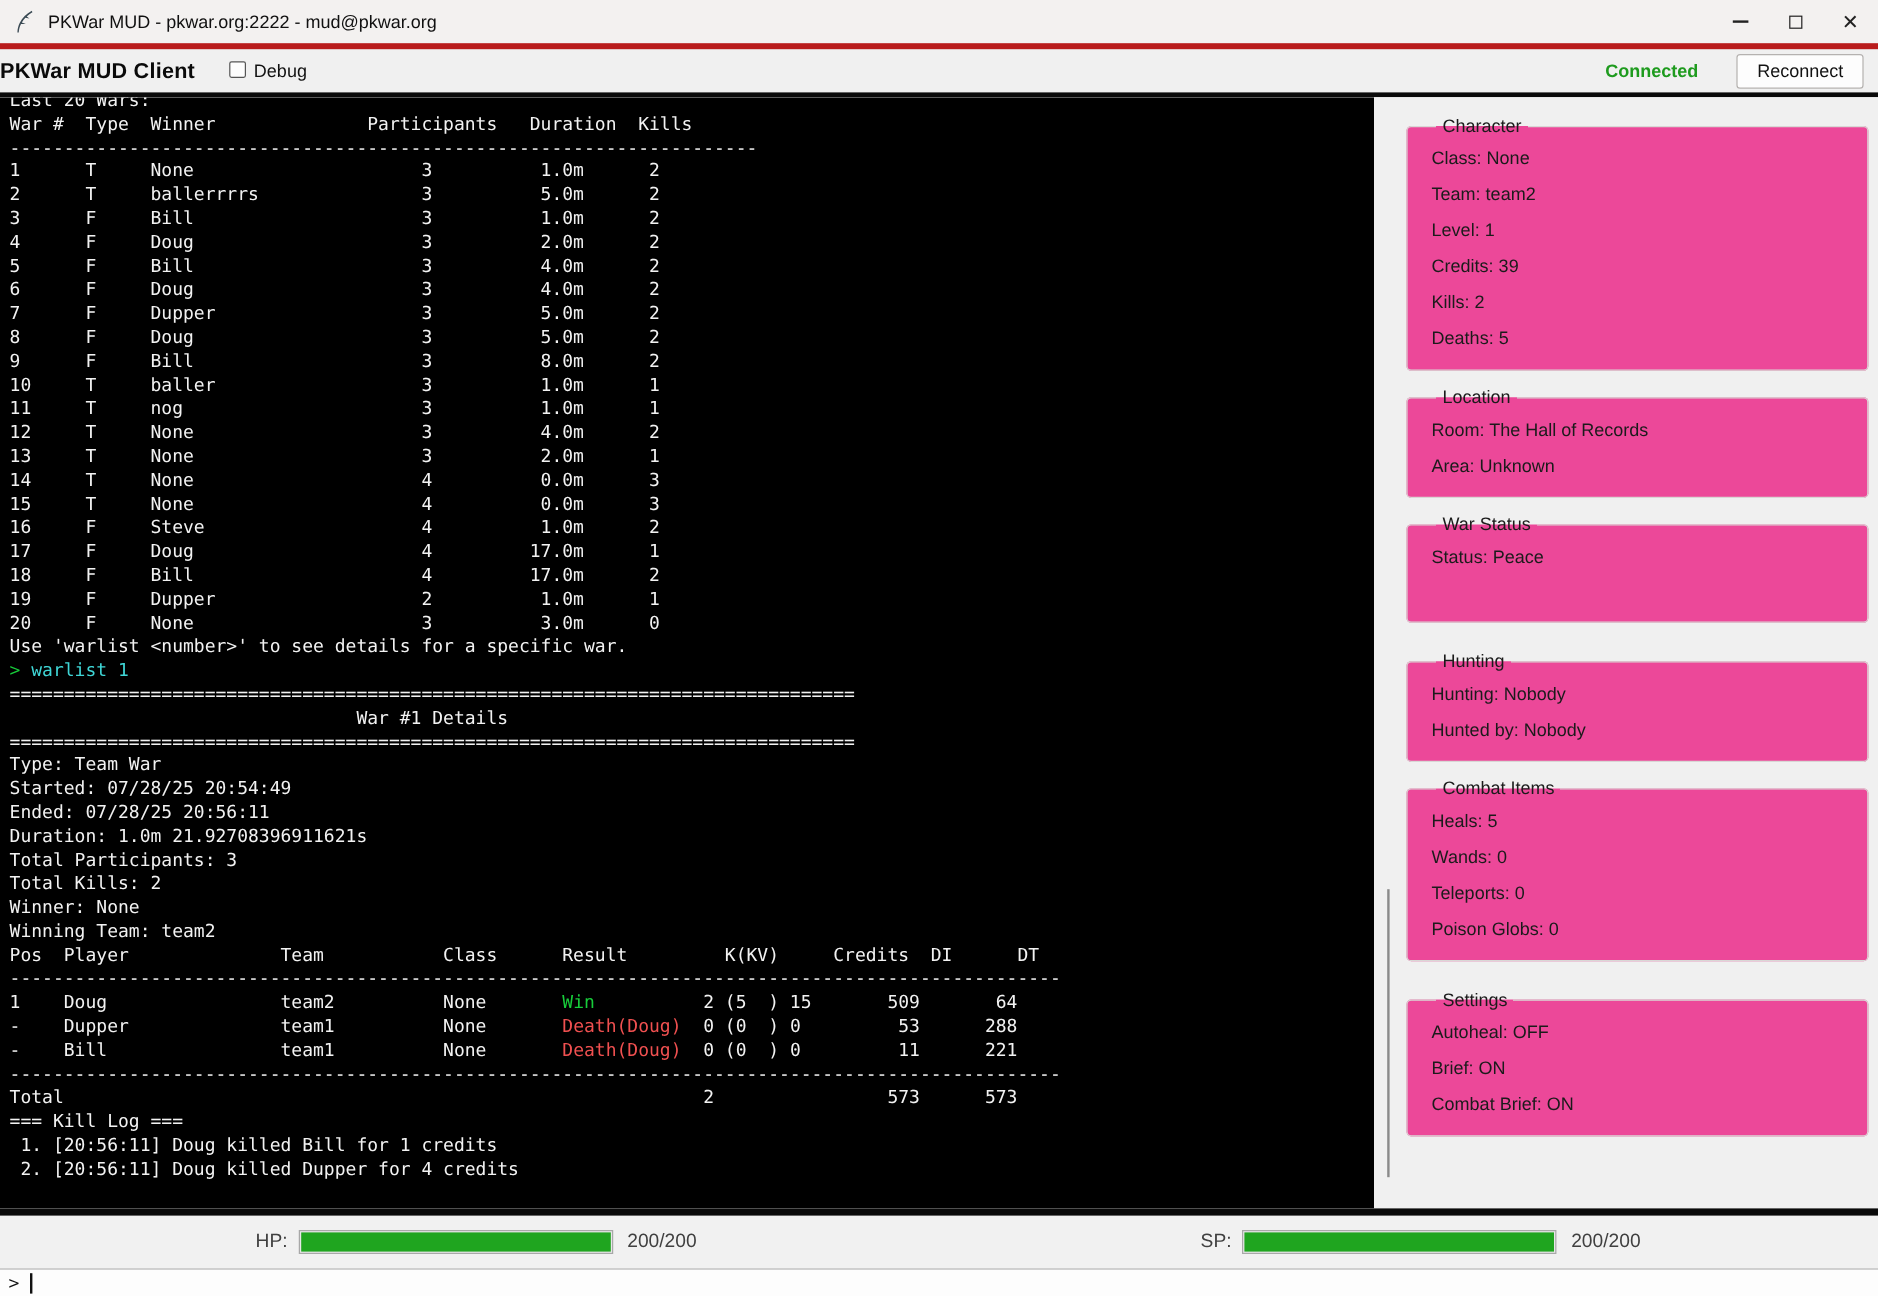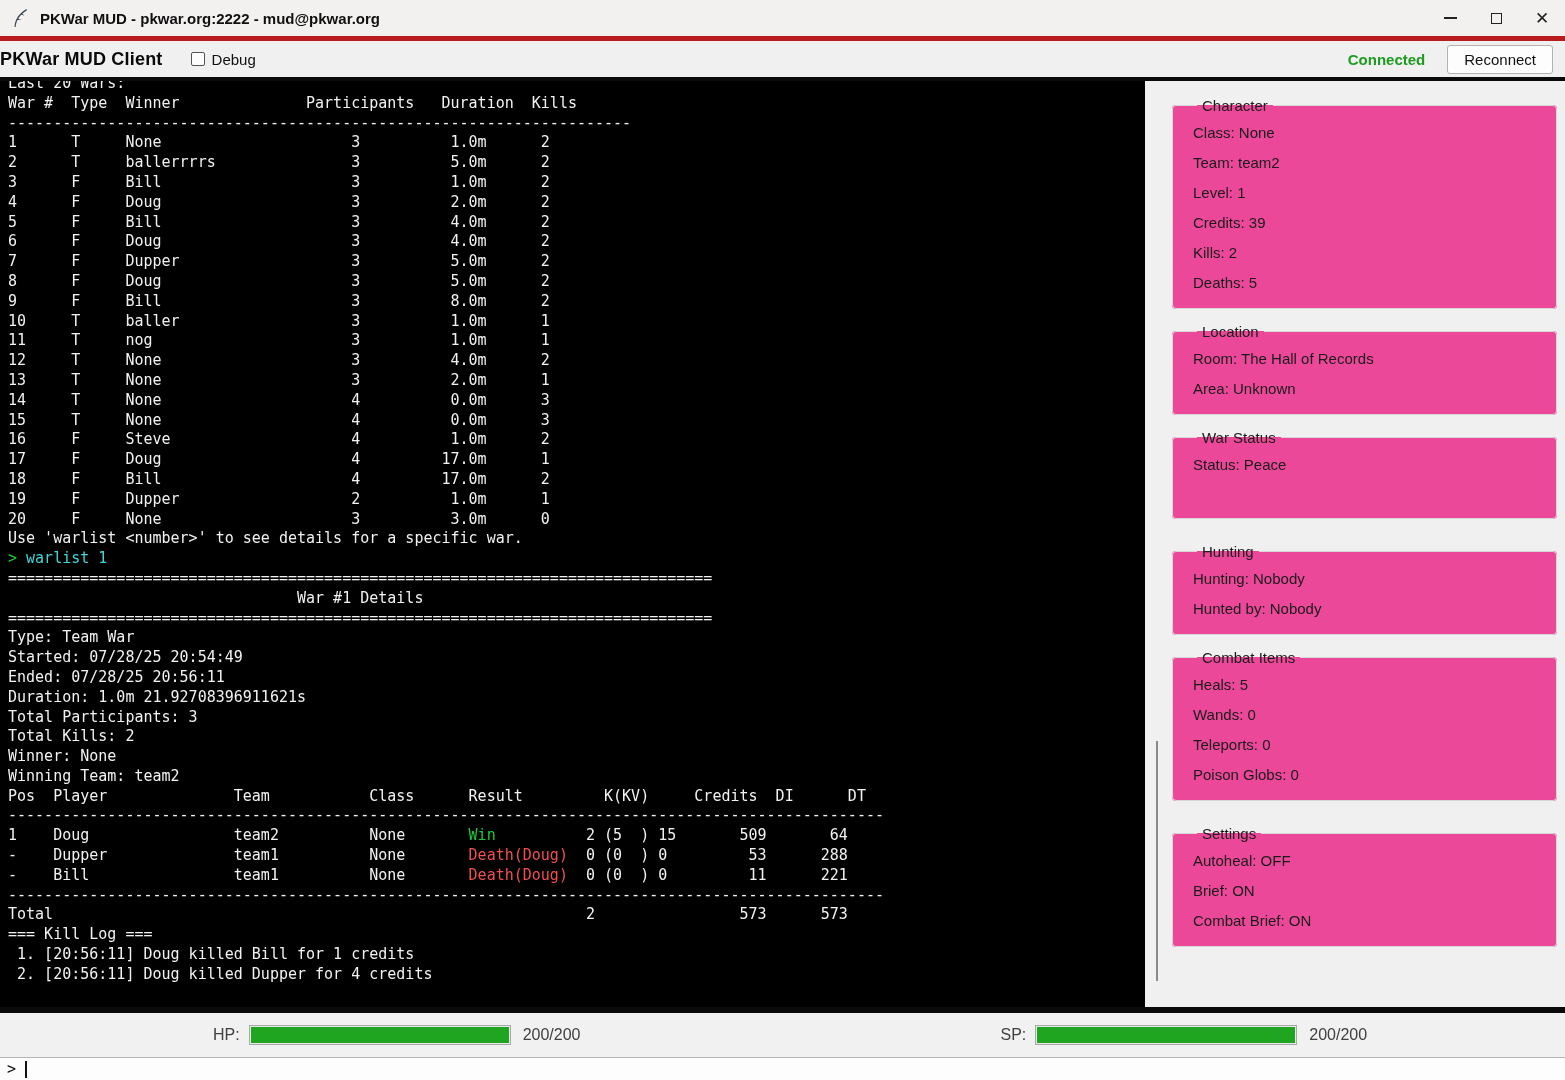--- a/index.html
+++ b/index.html
@@ -3,36 +3,36 @@
 <meta charset="utf-8">
 <style>
   * { margin:0; padding:0; box-sizing:border-box; }
   html,body { width:1565px; height:1080px; overflow:hidden; background:#e8e6e5; }
   body { font-family:"Liberation Sans", sans-serif; }
   .window { width:1565px; height:1080px; display:flex; flex-direction:column; background:#f0f0f0; }
 
   
   .titlebar { height:36px; background:#f3f1f0; display:flex; align-items:center; flex:0 0 auto; }
   .titlebar .app-icon { margin:0 10px 0 12px; }
-  .titlebar .title-text { font-size:15px; color:#101010;font-weight:bold; }
+  .titlebar .title-text { font-size:15px; color:#101010; }
   .win-controls { margin-left:auto; display:flex; height:100%; }
   .win-btn { width:46px; height:100%; display:flex; align-items:center; justify-content:center; color:#222; font-size:15px; }
   .win-btn .minus { width:13px; height:1.6px; background:#222; }
   .win-btn .square { width:11px; height:11px; border:1.6px solid #222; }
   .win-btn .cross { font-size:17px; line-height:1; }
 
   
   .toolbar { height:45px; background:#f0f0f0; border-top:5px solid #b91c1c; border-bottom:4px solid #0a0a0a;
              display:flex; align-items:center; padding:0 10px 0 0; flex:0 0 auto; }
   .app-title { font-size:18px; font-weight:bold; color:#0a0a0a; letter-spacing:0.2px; }
-  .debug-wrap { display:flex; align-items:center; margin-left:28px; gap:7px; }
+  .debug-wrap { display:flex; align-items:flex-start; margin-left:28px; gap:7px; }
   .checkbox { width:14px; height:14px; background:#fdfdfd; border:1px solid #555; border-radius:2px; }
   .debug-label { font-size:15px; color:#111; }
   .tb-spacer { flex:1; }
-  .connected { font-size:15px; font-weight:bold; margin-right:22px;text-align:center; }
+  .connected { font-size:15px; font-weight:bold; margin-right:32px;text-align:center; }
   .reconnect-btn { font-family:"Liberation Sans",sans-serif; font-size:15px; color:#111; background:#fdfdfd;
                    border:1px solid #b5b2b0; border-radius:3px; padding:5px 16px; margin-right:2px;text-align:right; }
 
   
   .main { flex:1 1 auto; display:flex; position:relative; background:#f0f0f0; border-bottom:6px solid #0a0a0a; overflow:hidden; }
   .terminal { width:1145px; flex:0 0 1145px; background:#000; overflow:hidden; padding:0 0 0 8px;
               font-family:"DejaVu Sans Mono","Liberation Mono",monospace; font-size:15px; line-height:19.8px; color:#f2f2f2; }
   .terminal-inner { margin-top:-7px; white-space:pre; }
   .terminal-inner div { height:19.8px; }
   .c-green { color:#17cc3a; }

